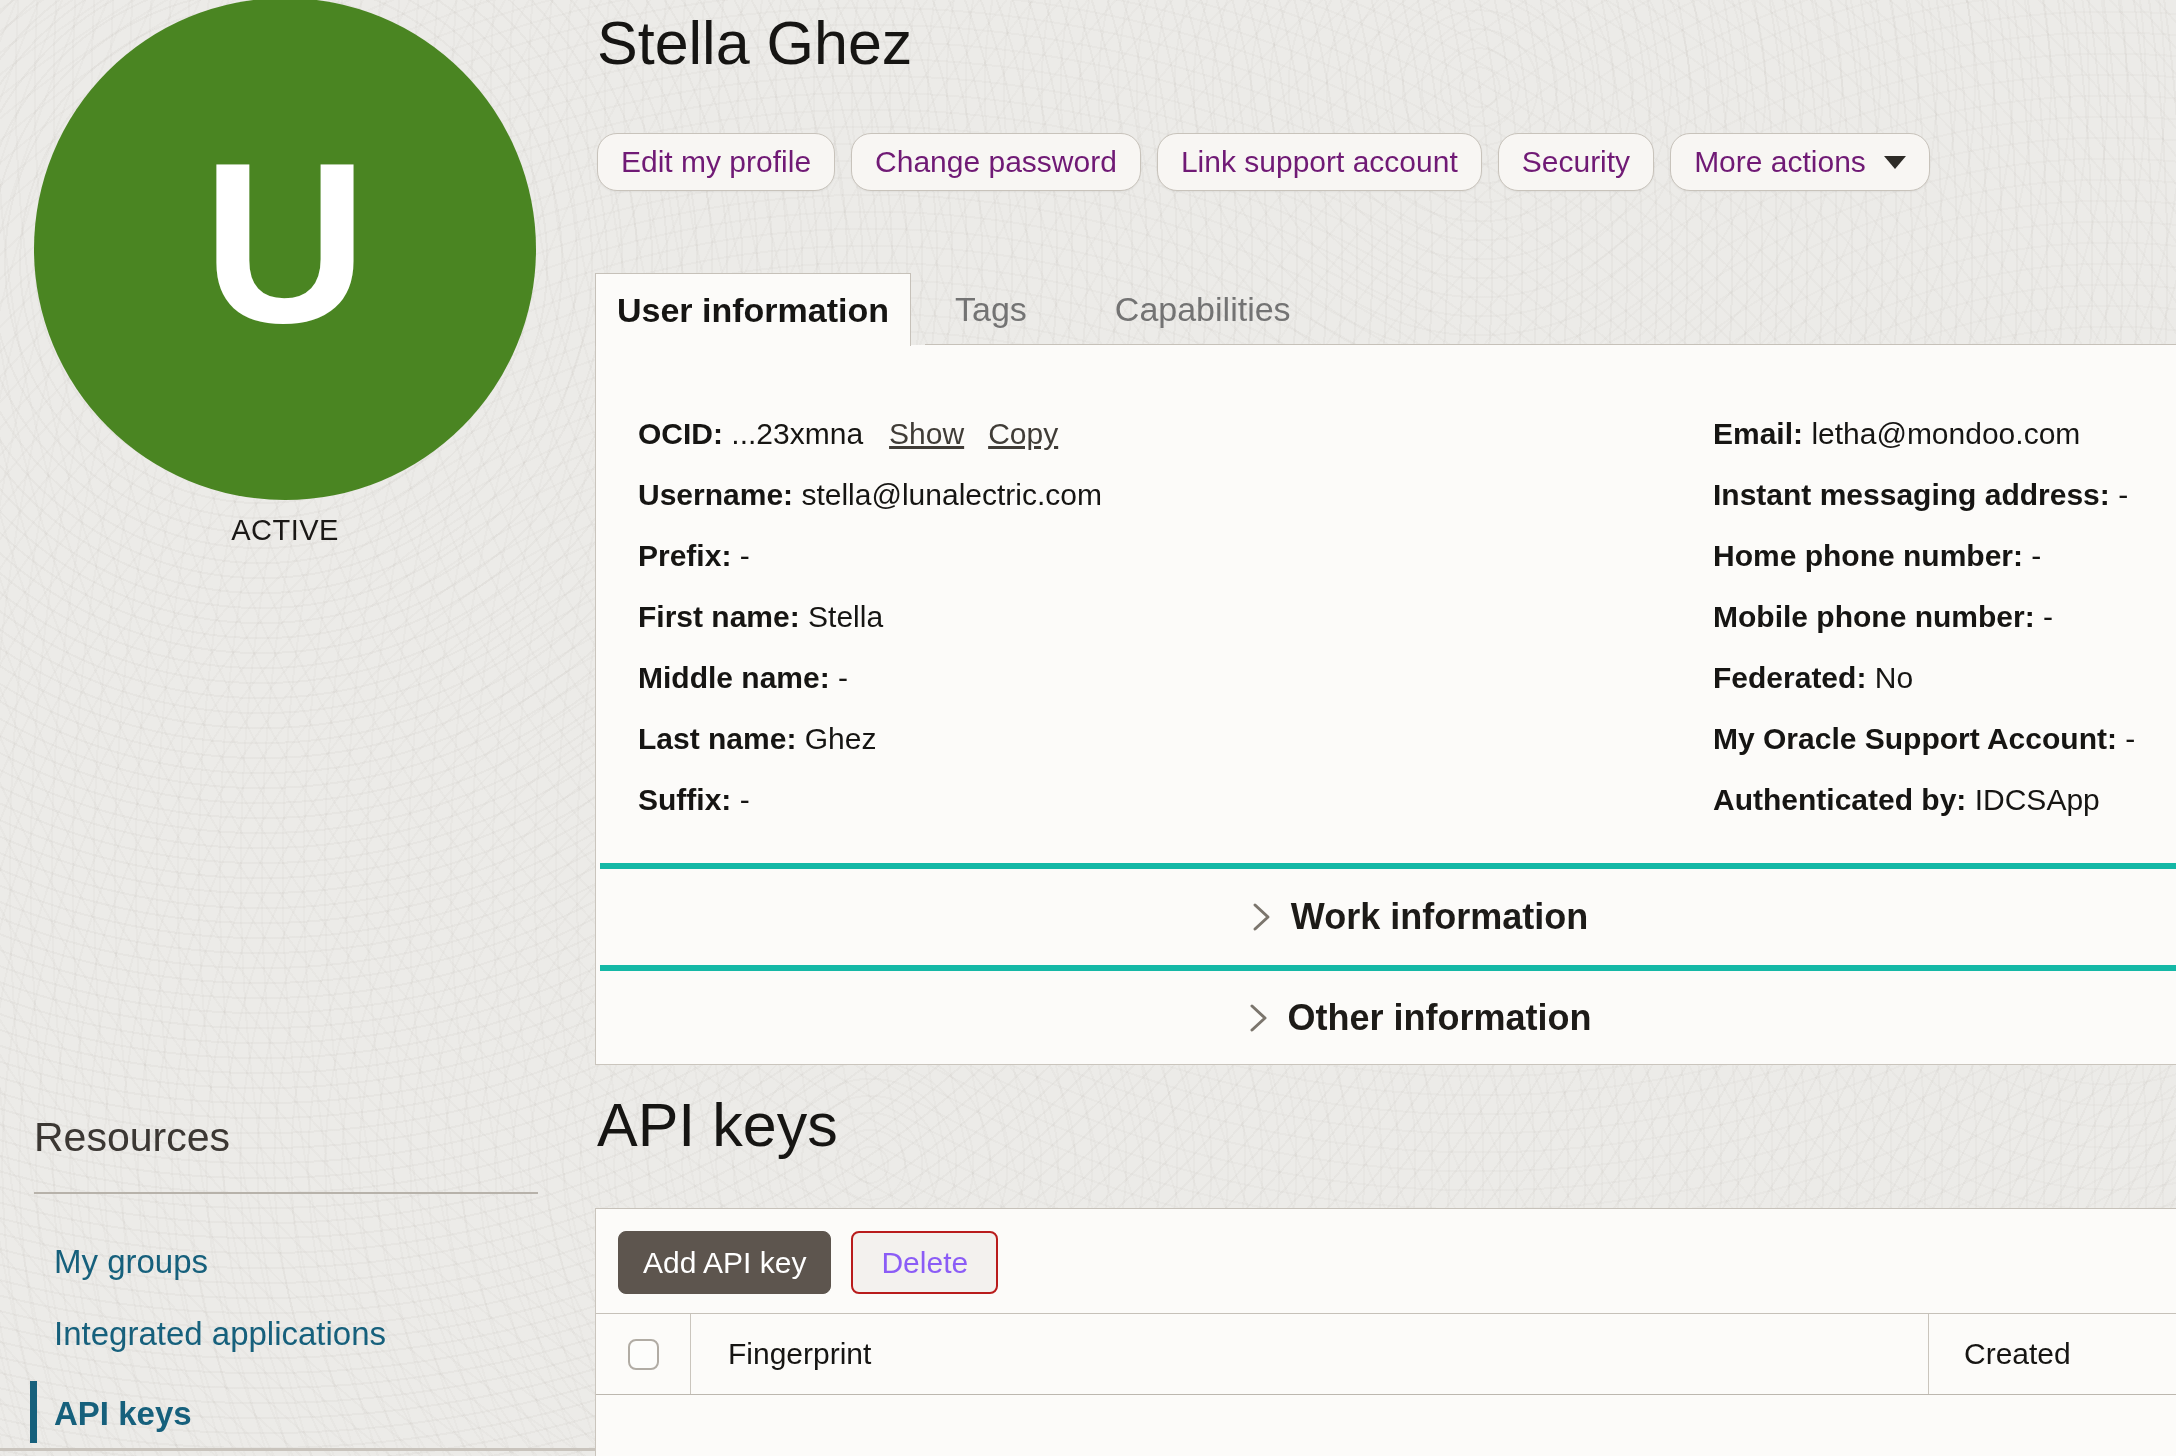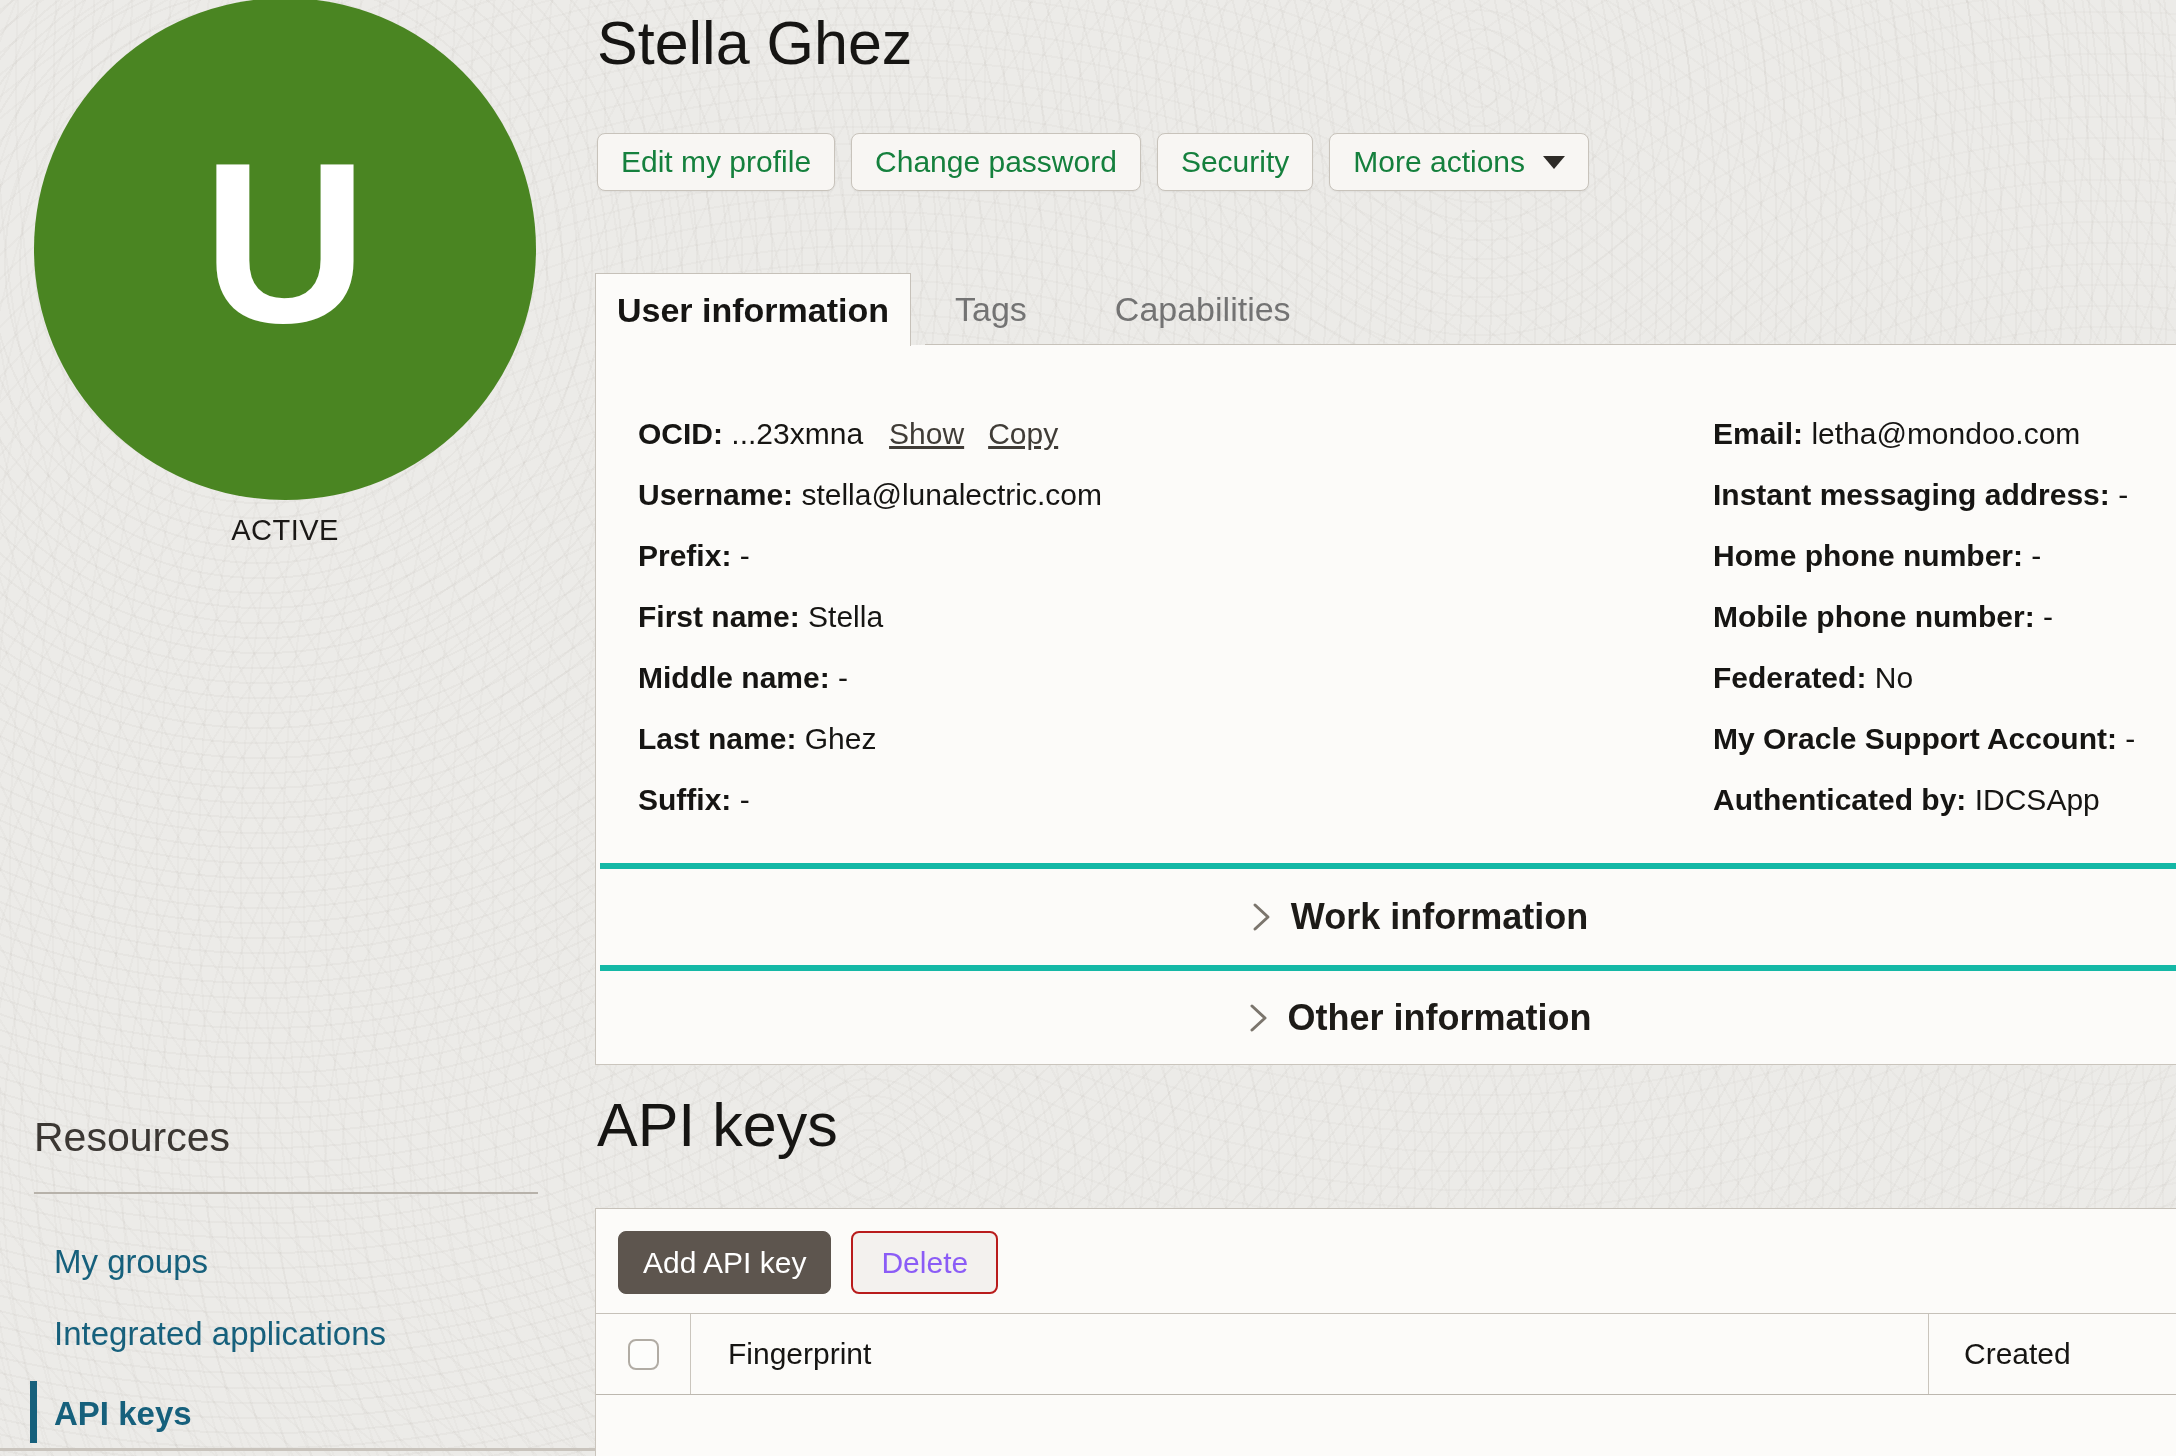--- a/index.html
+++ b/index.html
@@ -29,22 +29,22 @@
   .side-link.bold { font-weight:700; }
   .active-bar { left:30px; top:1381px; width:7px; height:62px; background:#16607c; }
   .sidebar-bottom-line { left:0; top:1448px; width:612px; height:3px; background:#c9c4bd; }
 
   
   .page-title { left:597px; top:8px; font-size:61px; font-weight:400; color:#161513; }
 
   .btn-row { left:597px; top:133px; display:flex; gap:16px; }
   .btn {
     height:58px; display:flex; align-items:center; padding:0 23px;
-    background:#f8f6f3; border:1px solid #c8c3bb; border-radius:8px;
-    font-size:30px; color:#15803d; cursor:pointer; white-space:nowrap;
+    background:#f8f6f3; border:1px solid #c8c3bb; border-radius:20px;
+    font-size:30px; color:#701a75; cursor:pointer; white-space:nowrap;
     box-shadow:0 1px 2px rgba(0,0,0,0.05);
   }
   .caret-down { width:0; height:0; margin-left:18px;
     border-left:11px solid transparent; border-right:11px solid transparent;
     border-top:13px solid #2e2b27; }
 
   
   .tabbar { left:595px; top:273px; width:1581px; height:72px; display:flex; }
   .tabbar::after { content:""; position:absolute; left:330px; right:0; bottom:0; height:1px; background:#c6c1b9; }
   .tab-active {
@@ -108,20 +108,21 @@
 <div class="abs side-link" style="top:1315px;">Integrated applications</div>
 <div class="abs active-bar"></div>
 <div class="abs side-link bold" style="top:1395px;">API keys</div>
 <div class="abs sidebar-bottom-line"></div>
 
 <div class="abs page-title">Stella Ghez</div>
 
 <div class="abs btn-row">
   <div class="btn">Edit my profile</div>
   <div class="btn">Change password</div>
+  <div class="btn">Link support account</div>
   <div class="btn">Security</div>
   <div class="btn">
     <span>More actions</span>
     <span class="caret-down"></span>
   </div>
 </div>
 
 <div class="abs tabbar">
   <div class="tab-active">User information</div>
   <div class="tab">Tags</div>

